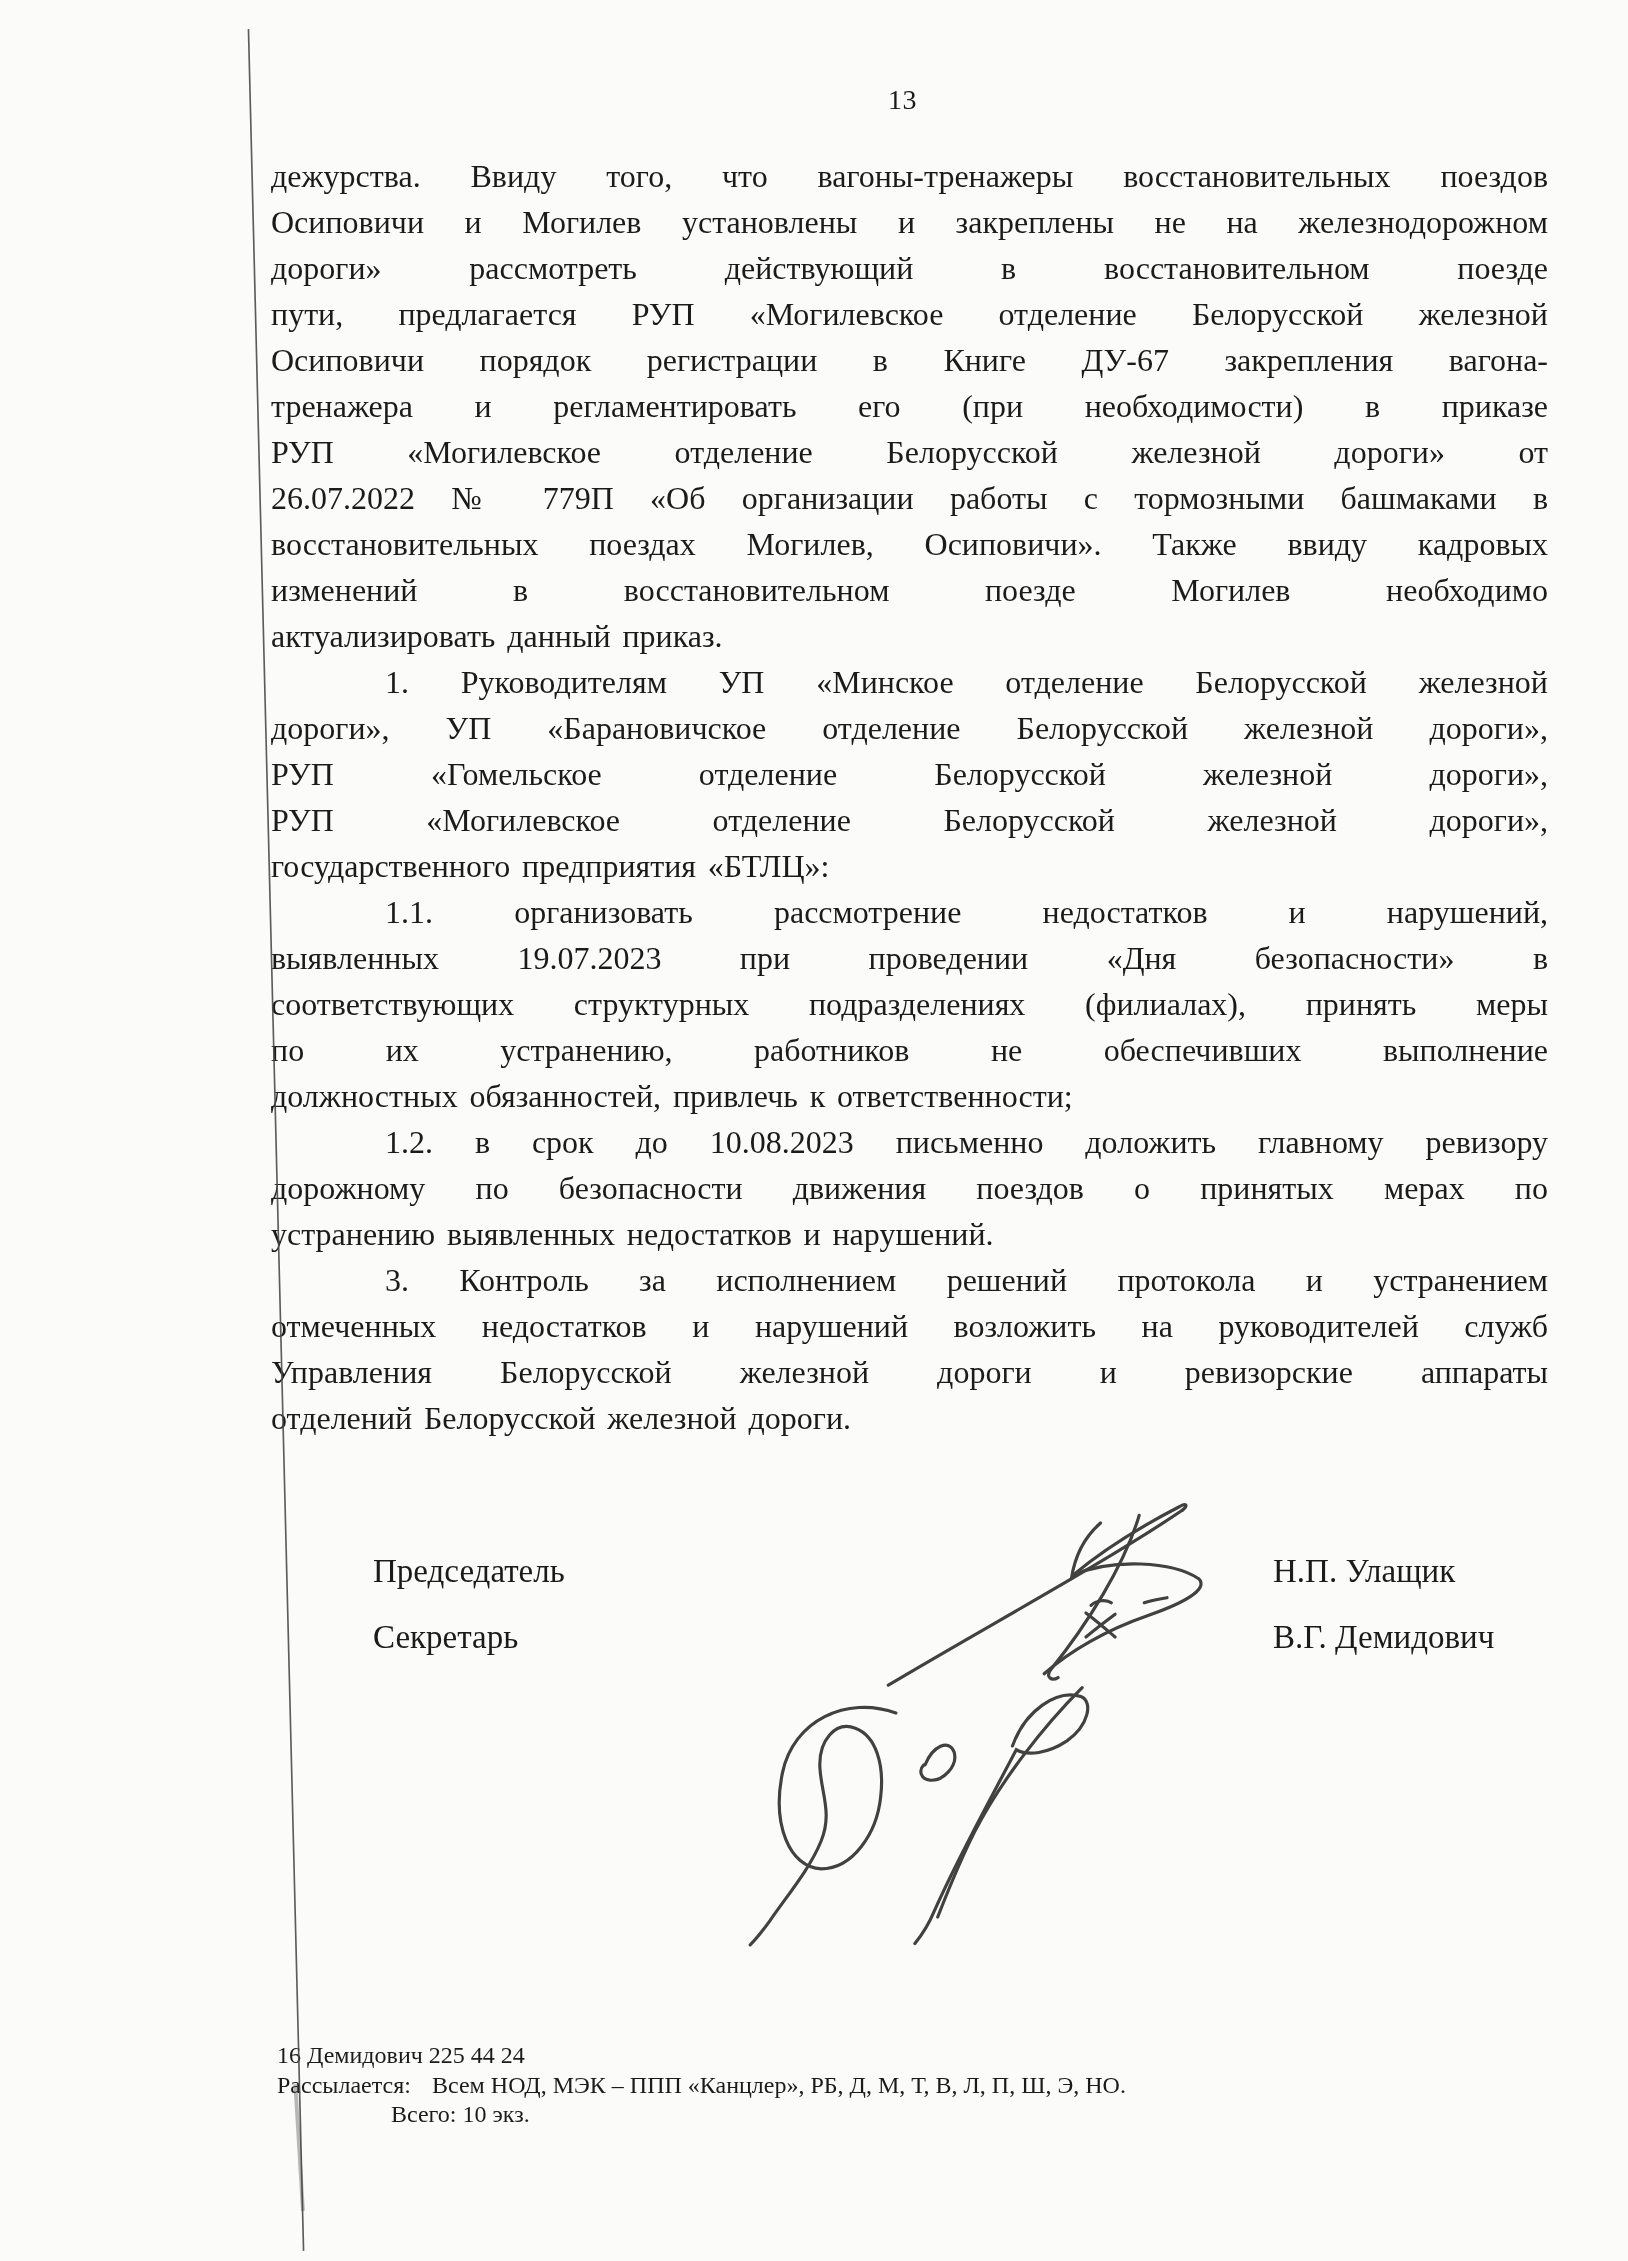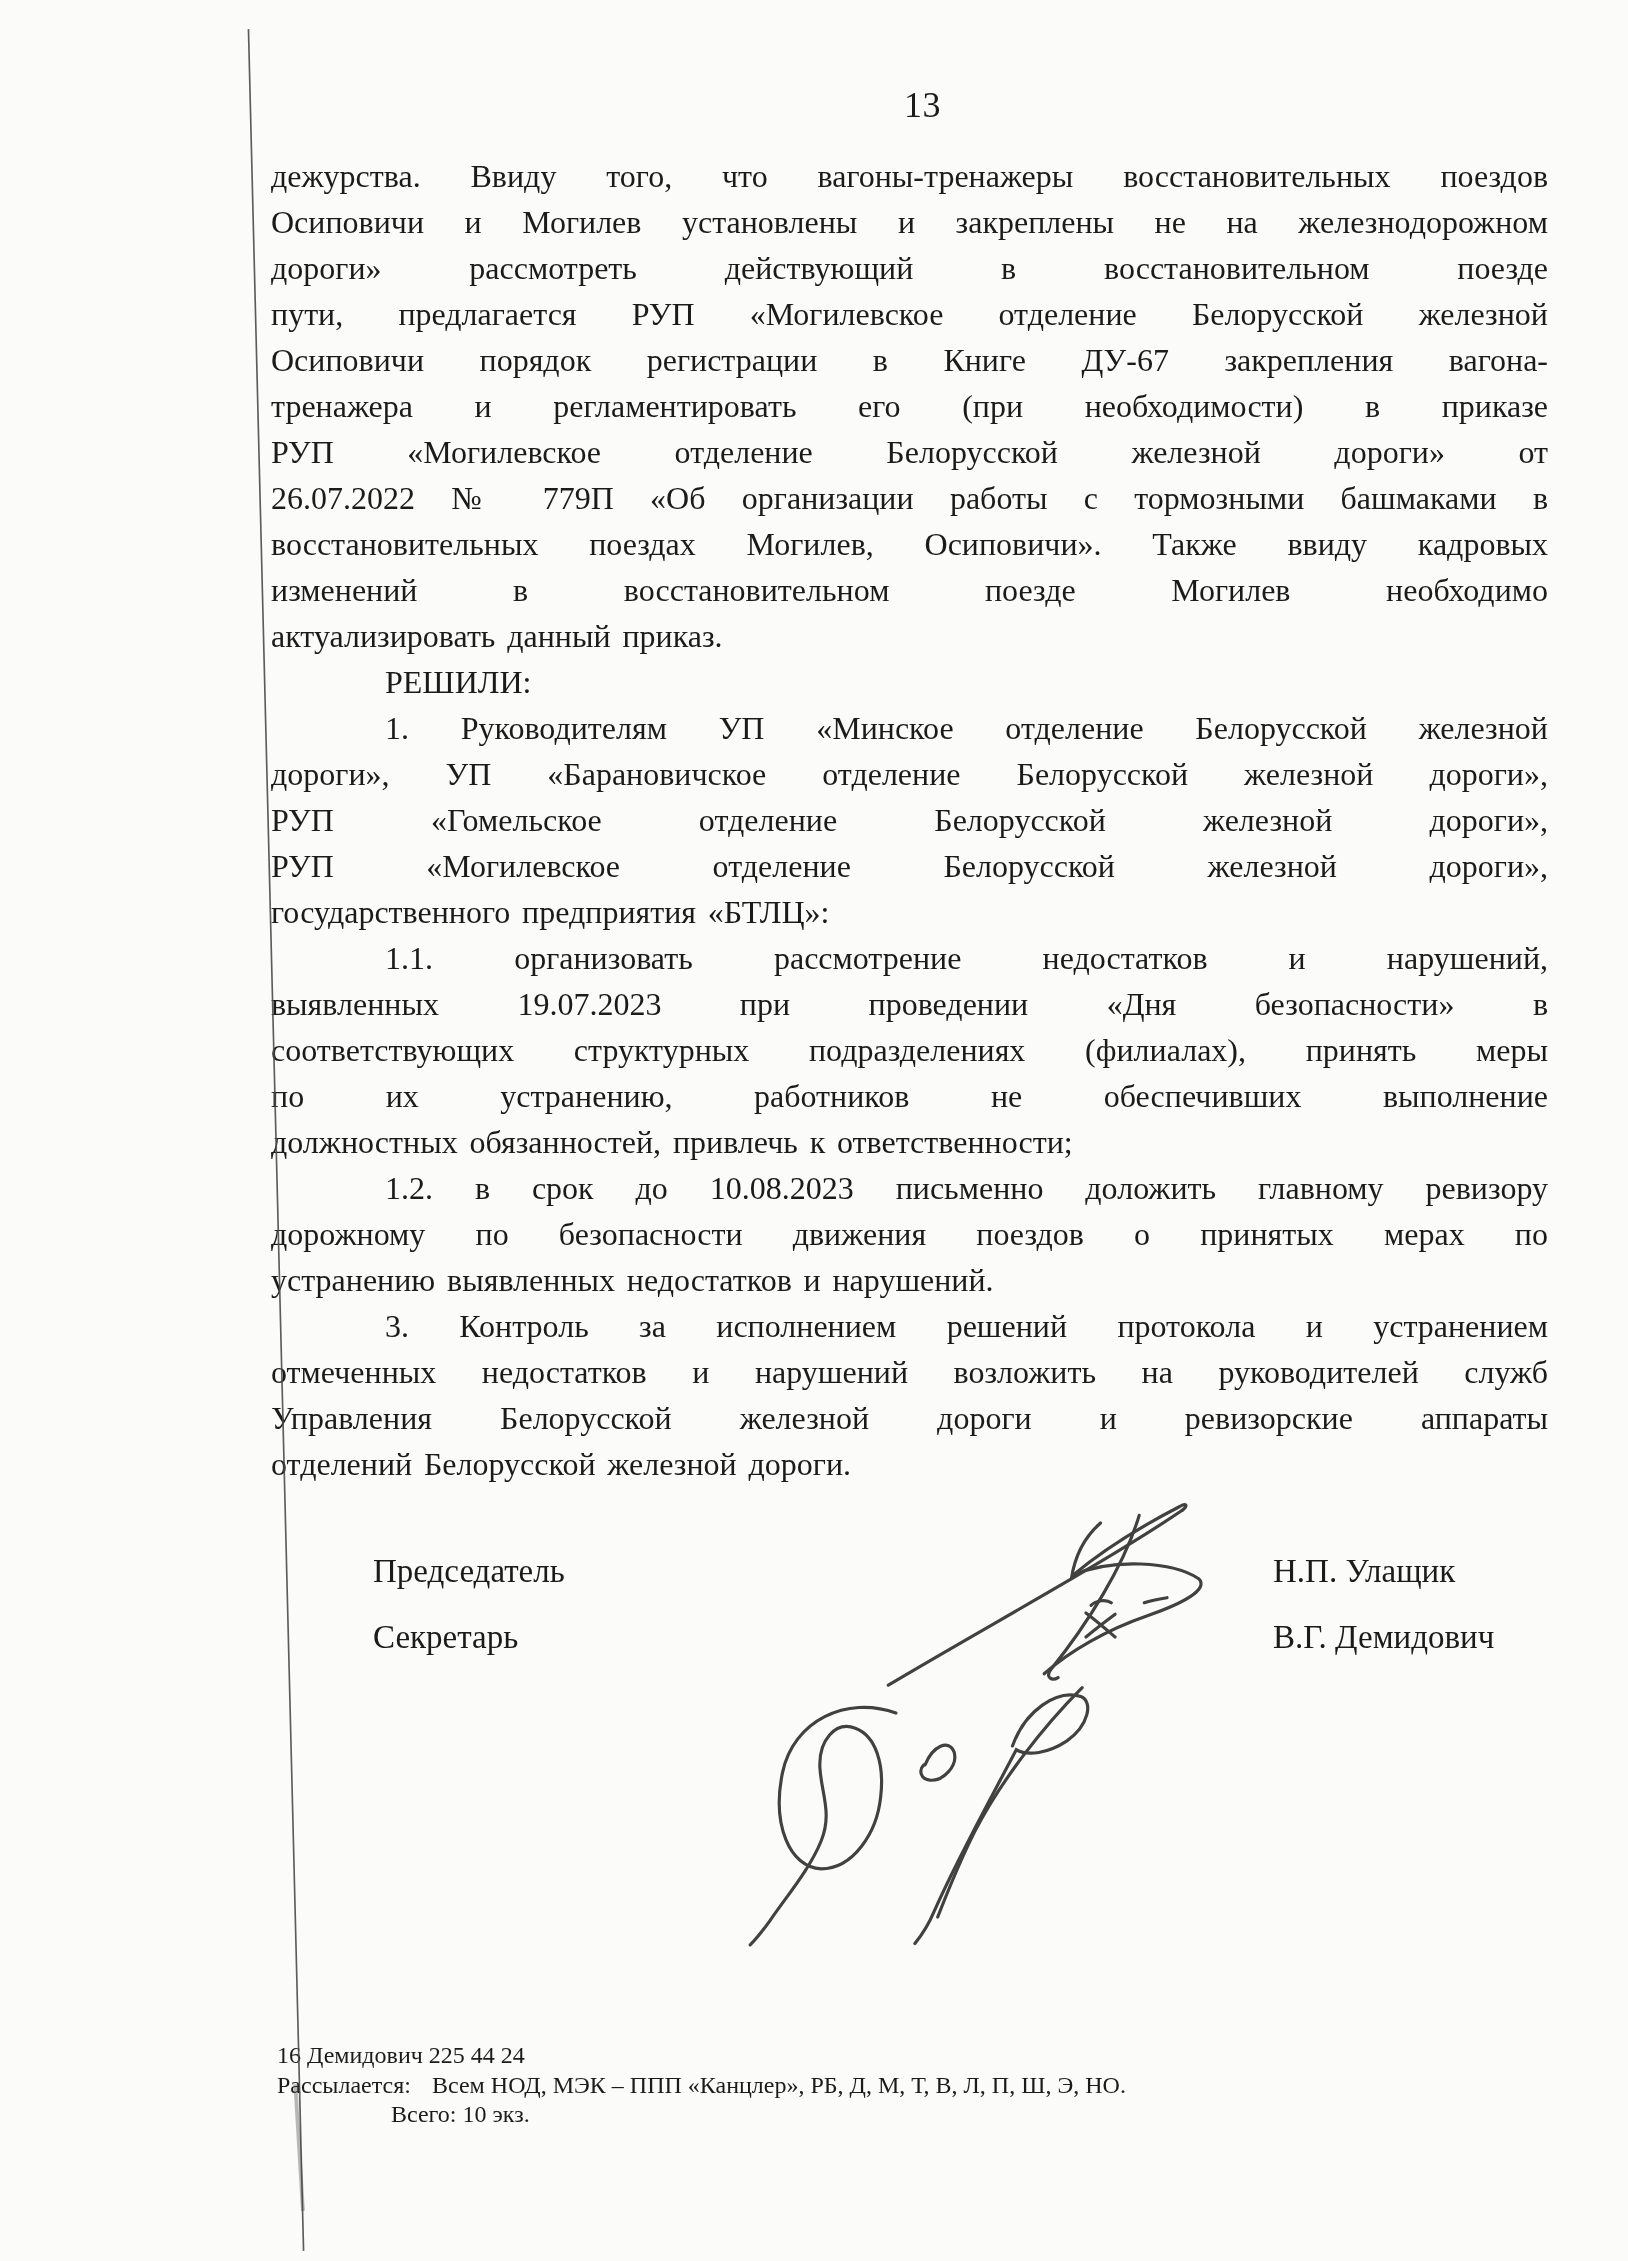--- a/index.html
+++ b/index.html
@@ -15,23 +15,22 @@
     margin:0 auto;
     background:var(--paper);
     font-family:"Liberation Serif","DejaVu Serif",serif;
     color:var(--ink);
     overflow:hidden;
   }
   .page-number{
     position:absolute;
     left:888px;
     top:84px;
-    font-size:36px;
+    font-size:28px;
     letter-spacing:0.6px;
-    margin-left:16px;
   }
   .doc-body{
     position:absolute;
     left:271px;
     top:153px;
     width:1277px;
     font-size:32px;
     line-height:46px;
     word-spacing:3.8px;
   }
@@ -82,21 +81,20 @@
       <div class="line">Осиповичи и Могилев установлены и закреплены не на железнодорожном</div>
       <div class="line">дороги» рассмотреть действующий в восстановительном поезде</div>
       <div class="line">пути, предлагается РУП «Могилевское отделение Белорусской железной</div>
       <div class="line">Осиповичи порядок регистрации в Книге ДУ-67 закрепления вагона-</div>
       <div class="line">тренажера и регламентировать его (при необходимости) в приказе</div>
       <div class="line">РУП «Могилевское отделение Белорусской железной дороги» от</div>
       <div class="line">26.07.2022 № 779П «Об организации работы с тормозными башмаками в</div>
       <div class="line">восстановительных поездах Могилев, Осиповичи». Также ввиду кадровых</div>
       <div class="line">изменений в восстановительном поезде Могилев необходимо</div>
       <div class="line last">актуализировать данный приказ.</div>
-      <div class="line indent last">РЕШИЛИ:</div>
       <div class="line indent">1. Руководителям УП «Минское отделение Белорусской железной</div>
       <div class="line">дороги», УП «Барановичское отделение Белорусской железной дороги»,</div>
       <div class="line">РУП «Гомельское отделение Белорусской железной дороги»,</div>
       <div class="line">РУП «Могилевское отделение Белорусской железной дороги»,</div>
       <div class="line last">государственного предприятия «БТЛЦ»:</div>
       <div class="line indent">1.1. организовать рассмотрение недостатков и нарушений,</div>
       <div class="line">выявленных 19.07.2023 при проведении «Дня безопасности» в</div>
       <div class="line">соответствующих структурных подразделениях (филиалах), принять меры</div>
       <div class="line">по их устранению, работников не обеспечивших выполнение</div>
       <div class="line last">должностных обязанностей, привлечь к ответственности;</div>

